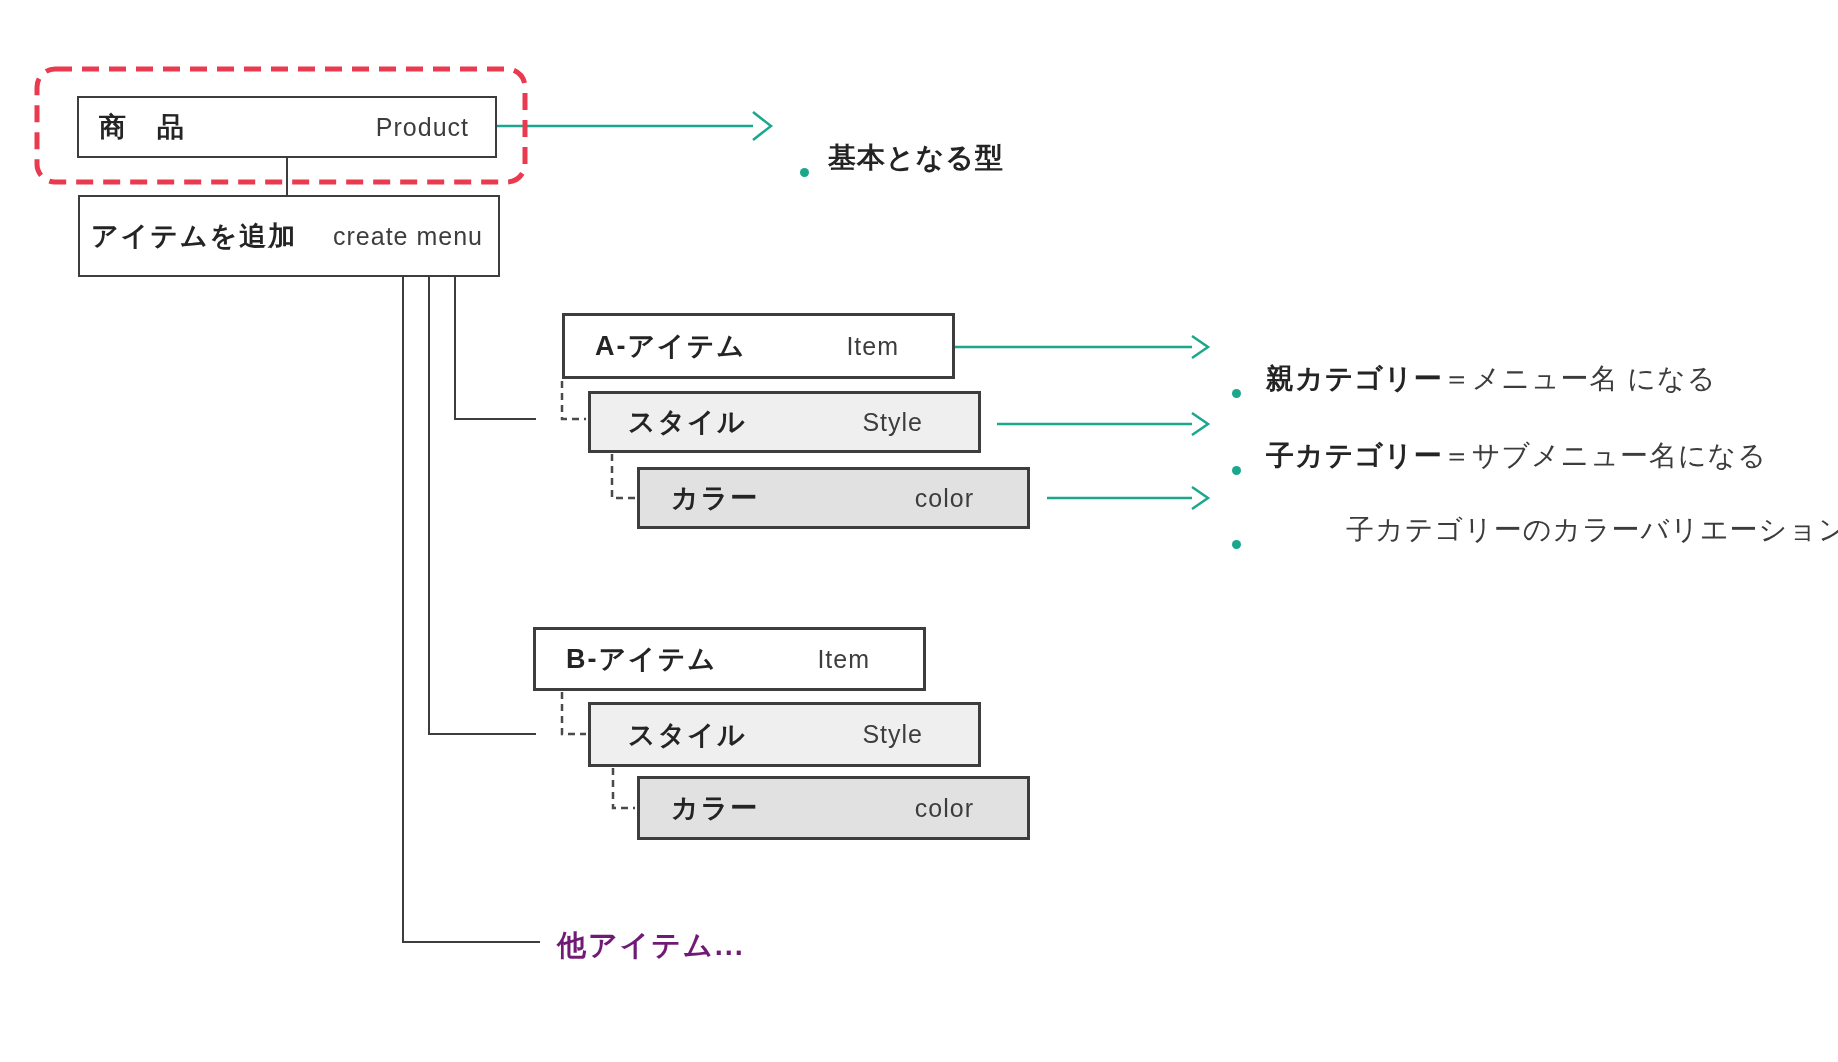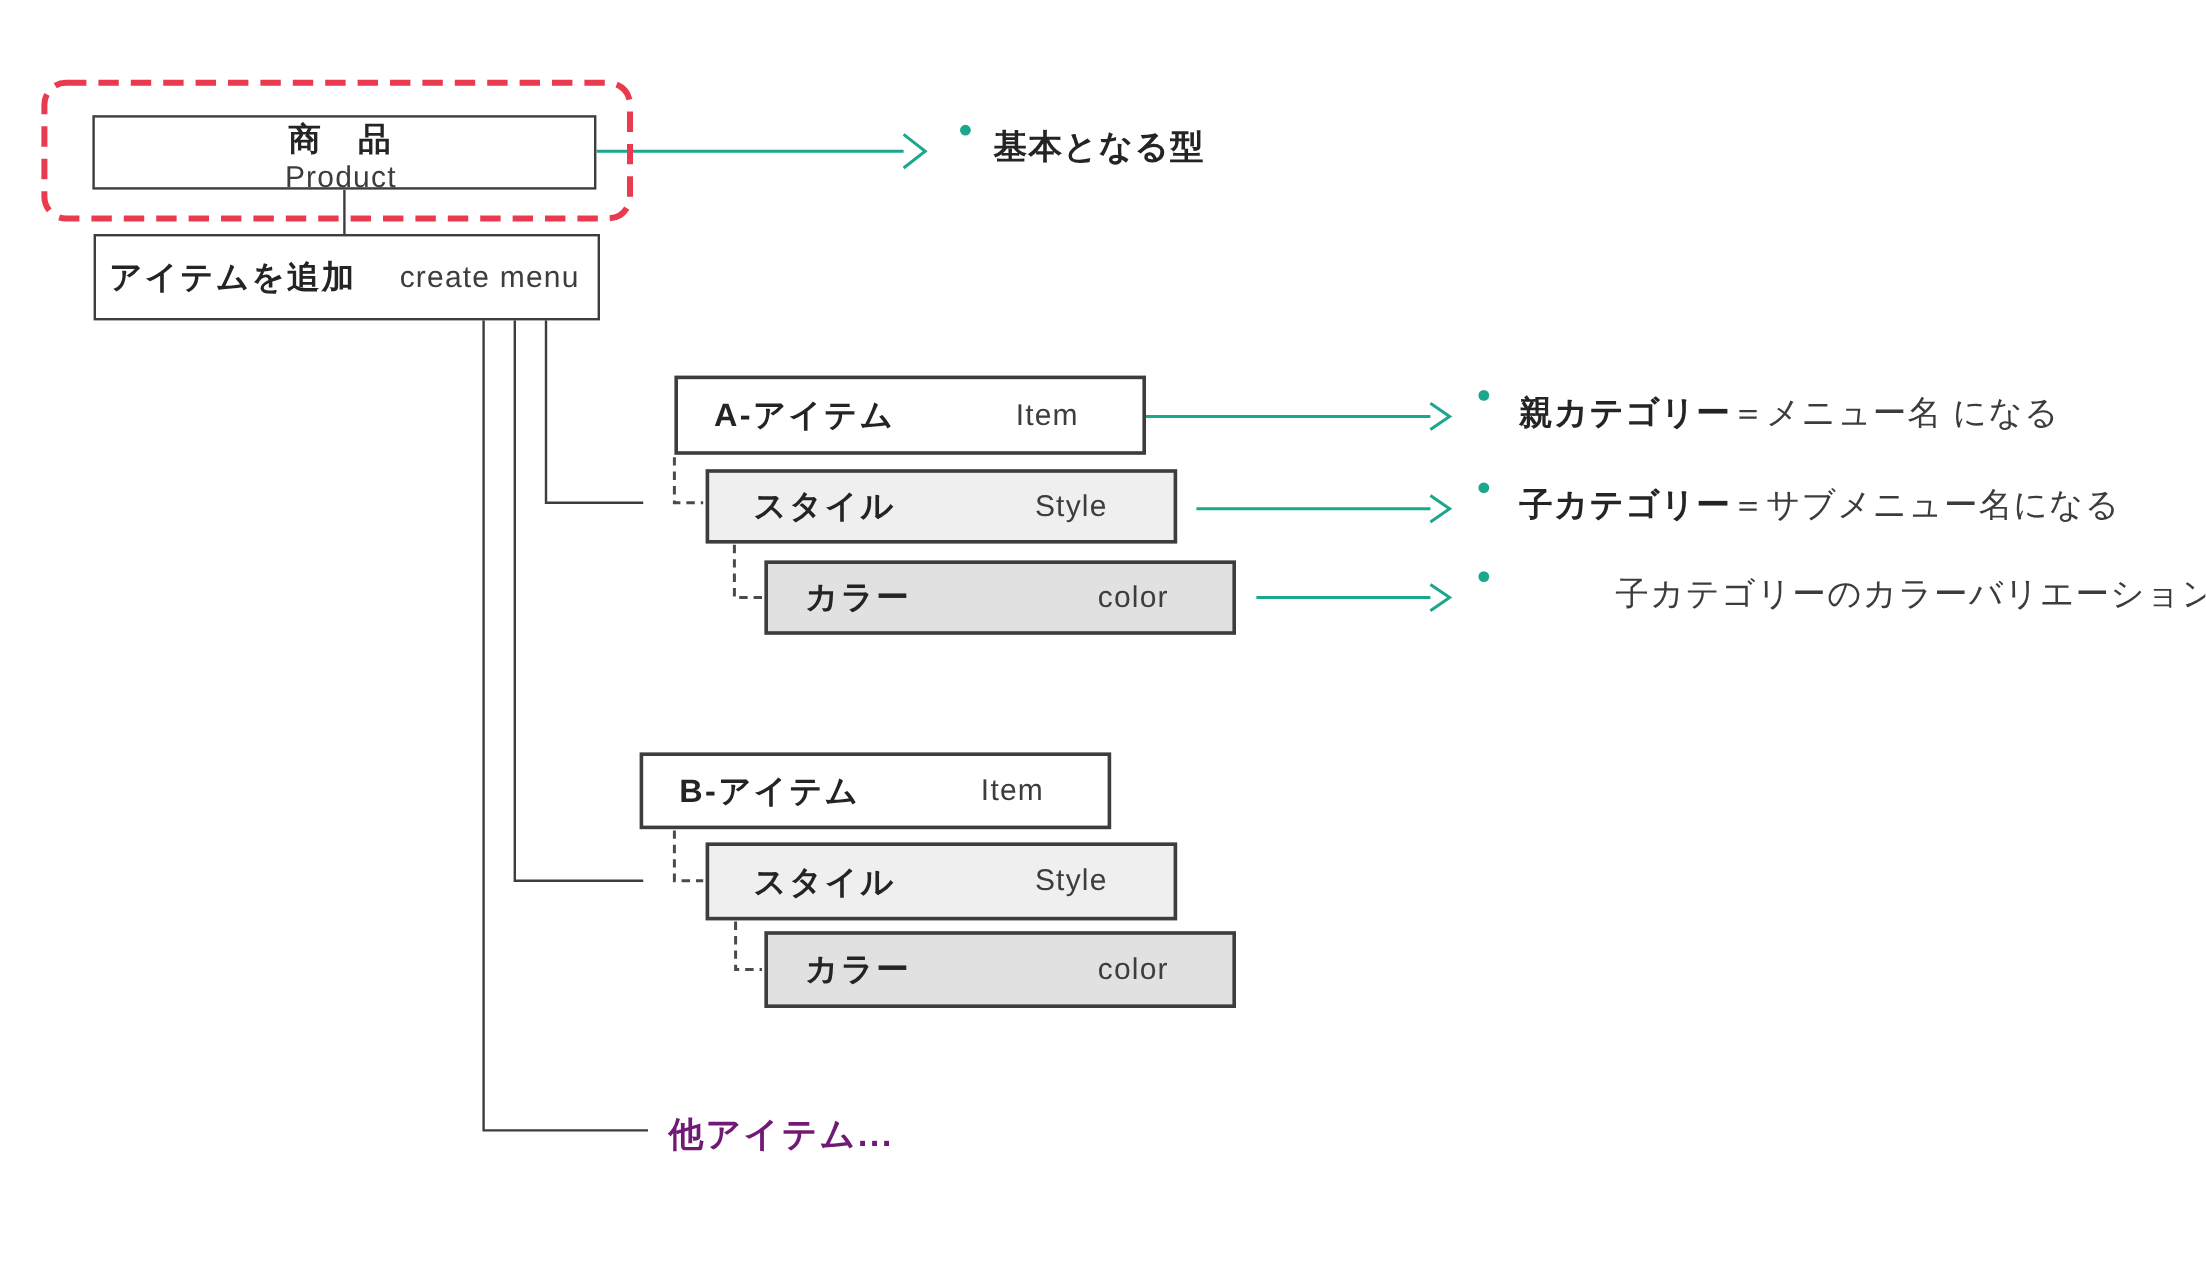--- a/index.html
+++ b/index.html
@@ -47,22 +47,22 @@
   .box .en {
     font-size: 25px;
     color: #3d3d3d;
     letter-spacing: 1px;
     white-space: nowrap;
   }
   .thin { border-width: 2px; }
   .style-bg { background: var(--style-box-bg); }
   .color-bg { background: var(--color-box-bg); }
 
-  .box-product   { left: 77px;  top: 96px;  width: 420px; height: 62px; padding: 0 26px 0 20px; flex-direction: column; }
-  .box-create    { left: 78px;  top: 195px; width: 422px; height: 72px; padding: 0 15px 0 11px; }
+  .box-product   { left: 77px;  top: 96px;  width: 420px; height: 62px; padding: 0 26px 0 20px; }
+  .box-create    { left: 78px;  top: 195px; width: 422px; height: 82px; padding: 0 15px 0 11px; }
   .box-item-a    { left: 562px; top: 313px; width: 393px; height: 66px; padding: 0 53px 0 30px; }
   .box-style-a   { left: 588px; top: 391px; width: 393px; height: 62px; padding: 0 55px 0 37px; }
   .box-color-a   { left: 637px; top: 467px; width: 393px; height: 62px; padding: 0 53px 0 31px; }
   .box-item-b    { left: 533px; top: 627px; width: 393px; height: 64px; padding: 0 53px 0 30px; }
   .box-style-b   { left: 588px; top: 702px; width: 393px; height: 65px; padding: 0 55px 0 37px; }
   .box-color-b   { left: 637px; top: 776px; width: 393px; height: 64px; padding: 0 53px 0 31px; }
 
   .other-items {
     position: absolute;
     left: 557px; top: 926px;
@@ -70,22 +70,23 @@
     font-weight: 700;
     color: #701a75;
     letter-spacing: 2px;
     white-space: nowrap;
   }
 
   .ann {
     position: absolute;
     height: 44px;
     display: flex;
-    align-items: flex-start;
-    white-space: nowrap;
+    align-items: flex-end;
+    white-space: nowrap;
+    margin-top: 29px;
   }
   .bullet {
     width: 9px; height: 9px;
     border-radius: 50%;
     background: var(--accent-teal);
     flex: 0 0 auto;
   }
   .ann .b {
     font-weight: 700;
     font-size: 28px;

